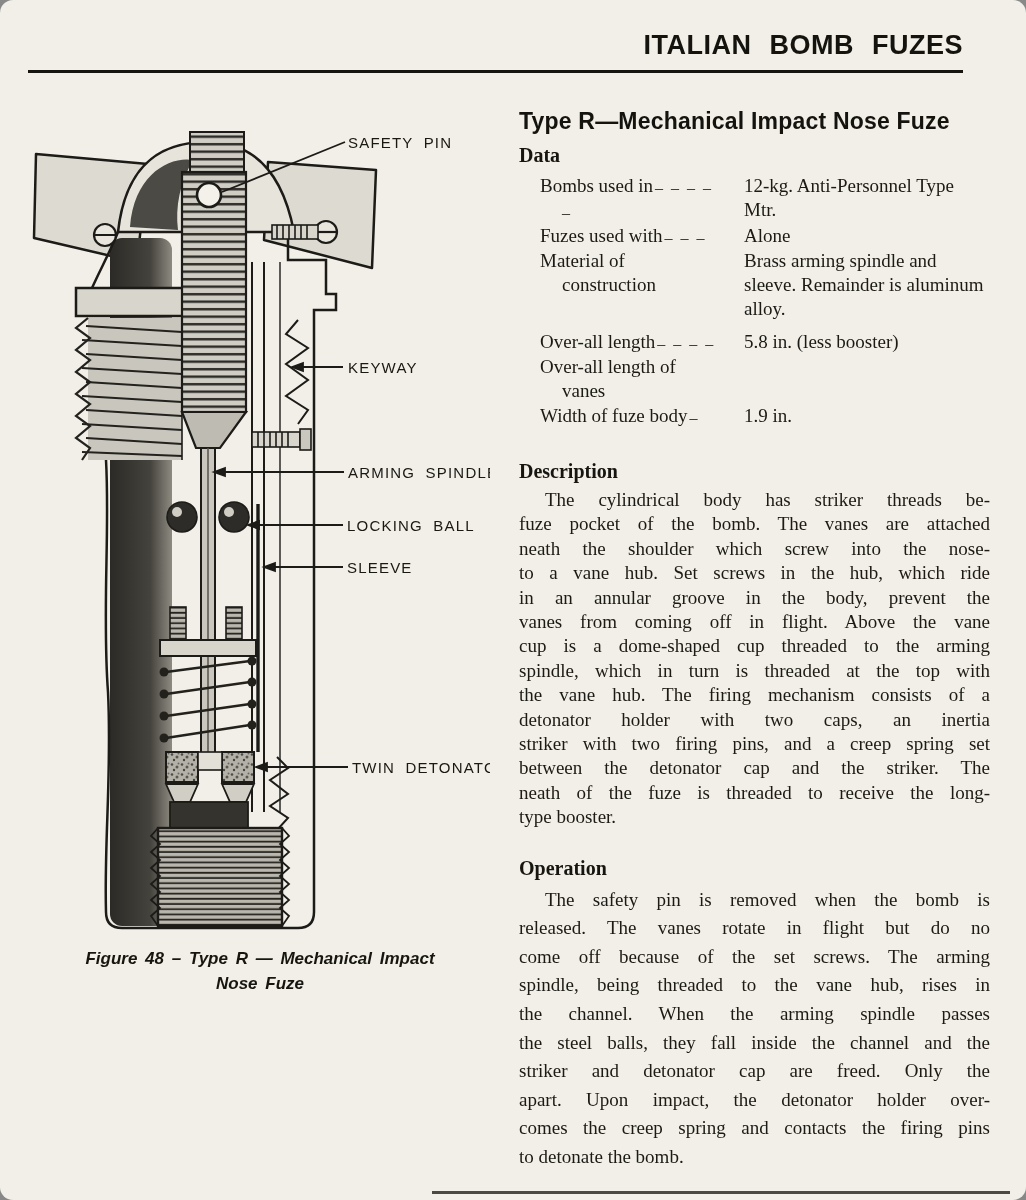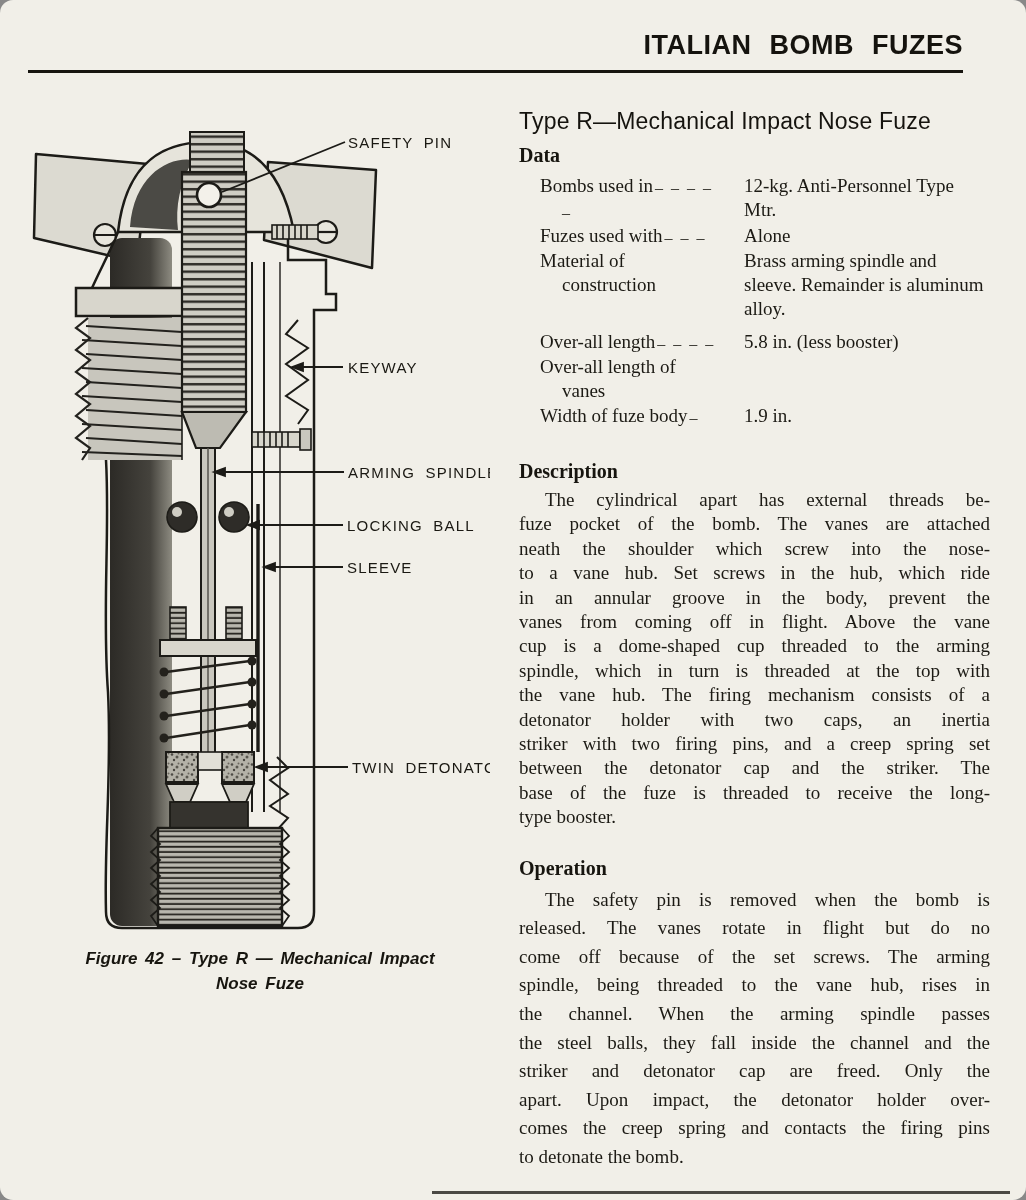--- a/index.html
+++ b/index.html
@@ -19,21 +19,21 @@
   .figure{position:absolute;left:30px;top:112px;width:460px;margin:0;}
   .figure svg{display:block;}
   .fig-caption{
     margin-top:4px;text-align:center;
     font-family:"Liberation Sans",sans-serif;font-style:italic;font-weight:bold;
     font-size:17px;line-height:25px;color:#17150f;word-spacing:3px;
   }
   
   .content{position:absolute;left:519px;top:106px;width:471px;}
   .content h1{
-    margin:0;font-family:"Liberation Sans",sans-serif;font-weight:normal;
+    margin:0;font-family:"Liberation Sans",sans-serif;font-weight:bold;
     font-size:23px;line-height:30px;color:#15130e;letter-spacing:.2px;
   }
   .content h2{
     margin:0;font-family:"Liberation Serif",serif;font-weight:bold;
     font-size:20px;line-height:24px;color:#17150f;
   }
   .h-data{margin-top:7px !important;}
   .h-desc{margin-top:30px !important;}
   .h-oper{margin-top:26px !important;}
   .data-rows{margin-top:7px;font-size:19px;line-height:24px;}
@@ -245,21 +245,21 @@
         <text x="318" y="36">SAFETY PIN</text>
         <text x="318" y="261">KEYWAY</text>
         <text x="318" y="366">ARMING SPINDLE</text>
         <text x="317" y="419">LOCKING BALL</text>
         <text x="317" y="461">SLEEVE</text>
         <text x="322" y="661">TWIN DETONATORS</text>
       </g>
     </svg>
 
     <figcaption class="fig-caption">
-      <div>Figure 42 – Type R — Mechanical Impact</div>
+      <div>Figure 48 – Type R — Mechanical Impact</div>
       <div>Nose Fuze</div>
     </figcaption>
   </figure>
 
   <div class="content">
     <h1>Type R—Mechanical Impact Nose Fuze</h1>
 
     <h2 class="h-data">Data</h2>
     <div class="data-rows">
         <div class="data-row">
@@ -282,33 +282,33 @@
         <div class="data-label"><span>Over-all length of vanes</span><span class="leader"></span></div>
       </div>
         <div class="data-row">
         <div class="data-label"><span>Width of fuze body</span><span class="leader">_</span></div>
         <div class="data-value">1.9 in.</div>
       </div>
       </div>
 
     <h2 class="h-desc">Description</h2>
     <div class="para">
-        <div class="para-line">The cylindrical apart has external threads be-</div>
+        <div class="para-line">The cylindrical body has striker threads be-</div>
         <div class="para-line">fuze pocket of the bomb.  The vanes are attached</div>
         <div class="para-line">neath the shoulder which screw into the nose-</div>
         <div class="para-line">to a vane hub.  Set screws in the hub, which ride</div>
         <div class="para-line">in an annular groove in the body, prevent the</div>
         <div class="para-line">vanes from coming off in flight.  Above the vane</div>
         <div class="para-line">cup is a dome-shaped cup threaded to the arming</div>
         <div class="para-line">spindle, which in turn is threaded at the top with</div>
         <div class="para-line">the vane hub.  The firing mechanism consists of a</div>
         <div class="para-line">detonator holder with two caps, an inertia</div>
         <div class="para-line">striker with two firing pins, and a creep spring set</div>
         <div class="para-line">between the detonator cap and the striker.  The</div>
-        <div class="para-line">base of the fuze is threaded to receive the long-</div>
+        <div class="para-line">neath of the fuze is threaded to receive the long-</div>
         <div class="para-line">type booster.</div>
       </div>
 
     <h2 class="h-oper">Operation</h2>
     <div class="para op">
         <div class="para-line">The safety pin is removed when the bomb is</div>
         <div class="para-line">released.  The vanes rotate in flight but do no</div>
         <div class="para-line">come off because of the set screws.  The arming</div>
         <div class="para-line">spindle, being threaded to the vane hub, rises in</div>
         <div class="para-line">the channel.  When the arming spindle passes</div>

